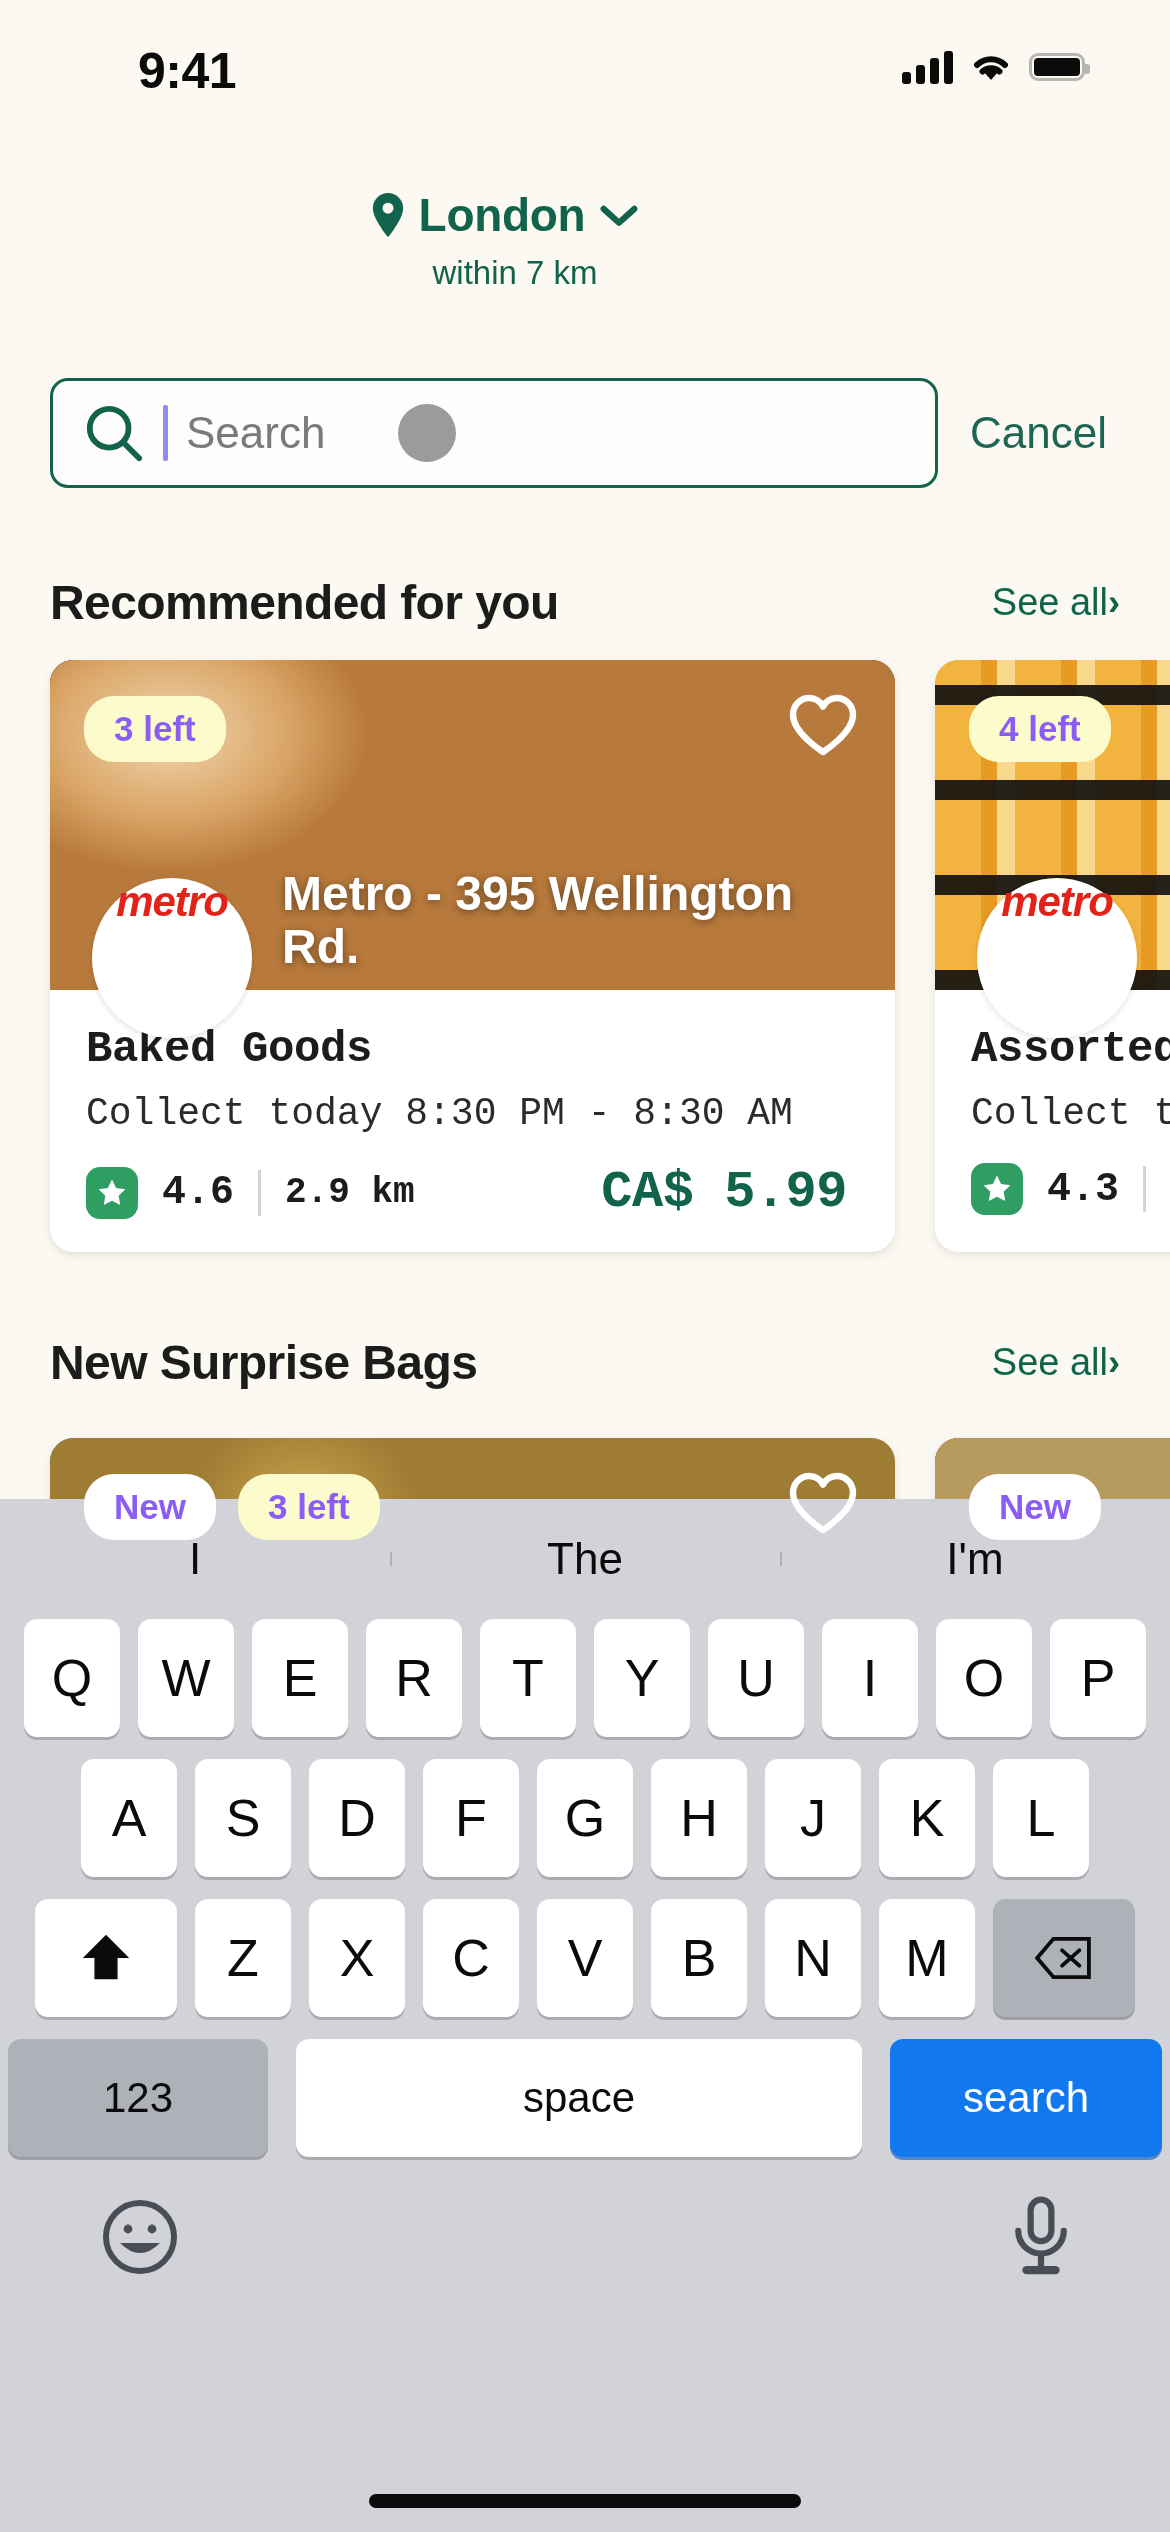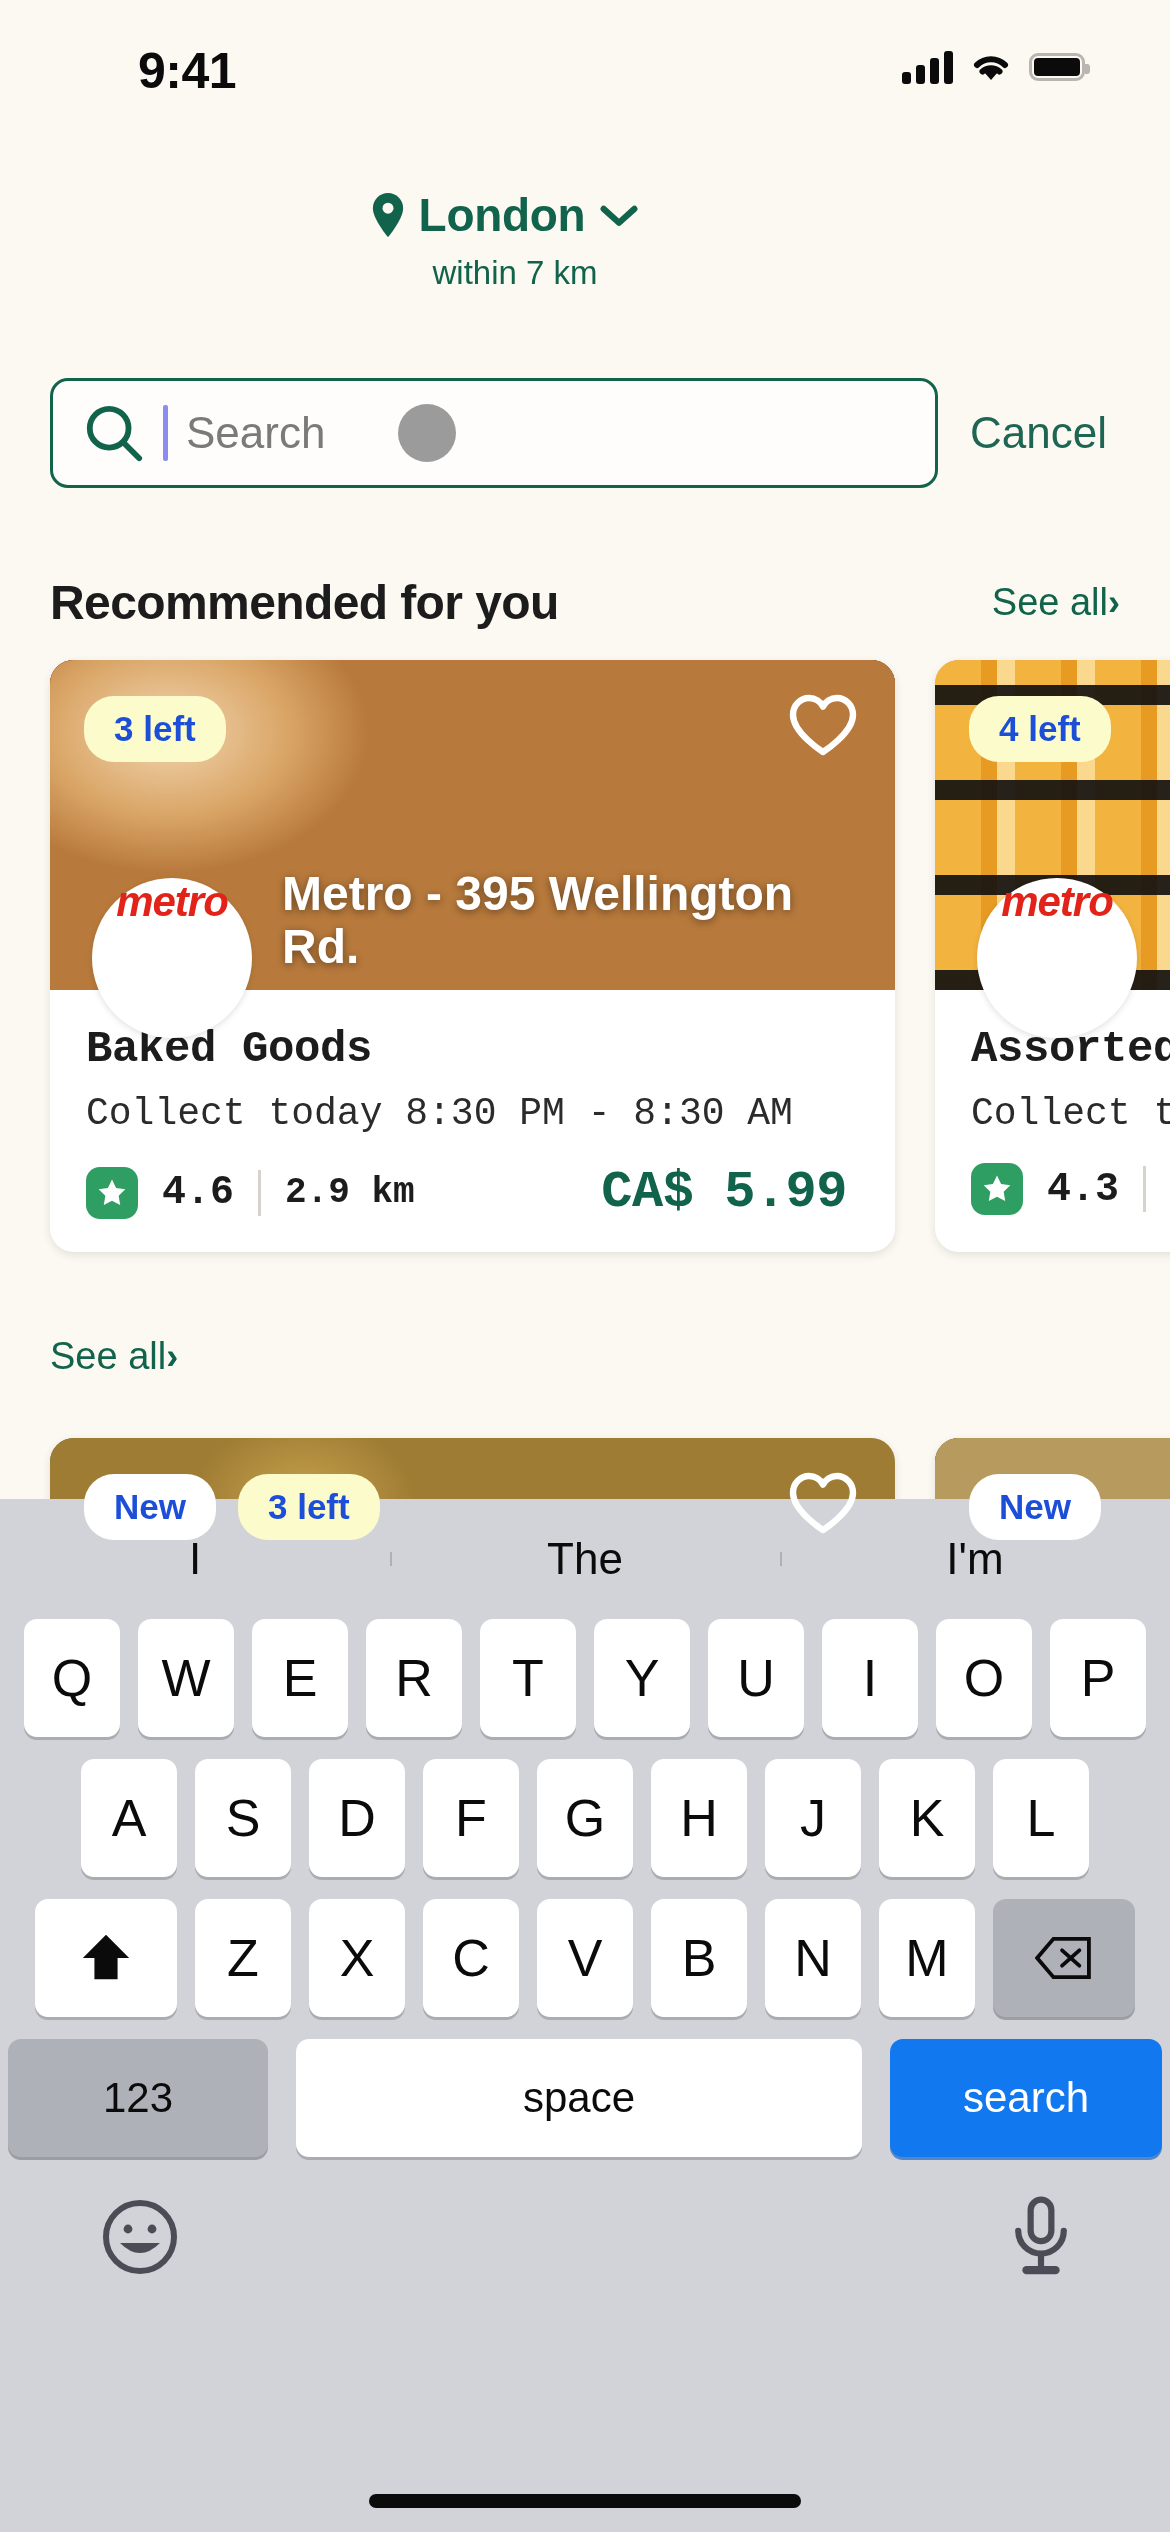--- a/index.html
+++ b/index.html
@@ -124,21 +124,21 @@
       radial-gradient(ellipse 120px 80px at 30% 35%, #DCC48B 0%, #B79B5E 70%),
       radial-gradient(ellipse 90px 130px at 62% 55%, #E8B56A 0%, #B5762F 75%),
       linear-gradient(120deg, #2A2722 0%, #6E6250 30%, #D9C090 55%, #9A6A34 80%, #E0C89A 100%);
   }
 
   .badge-left {
     position: absolute; top: 36px; left: 34px; display: flex; gap: 22px; z-index: 3;
   }
   .badge {
     border-radius: 30px; padding: 13px 30px; font-size: 35px; font-weight: bold;
-    color: #1d4ed8; white-space: nowrap;
+    color: #8b5cf6; white-space: nowrap;
   }
   .badge.yellow { background: #FBFBCB; }
   .badge.white  { background: #FFFFFF; }
 
   .heart-ico {
     position: absolute; top: 34px; right: 38px; z-index: 3;
   }
   .store-logo {
     position: absolute; left: 42px; bottom: -48px; width: 160px; height: 160px;
     border-radius: 50%; background: #FFFFFF; display:flex; align-items:flex-start; justify-content:center;
@@ -324,20 +324,21 @@
           </div>
           <div class="rating-val">4.3</div>
           <div class="meta-div"></div>
         </div>
       </div>
     </div>
 
   </div>
 
   <div class="section-head" style="top:1335px">
+    <div class="section-title">New Surprise Bags</div>
     <div class="see-all">
       <span>See all</span>
       <span class="chev">›</span>
     </div>
   </div>
 
   <div class="row-scroller" style="top:1438px">
     <div class="card">
       <div class="card-img img-family">
         <div class="badge-left">

